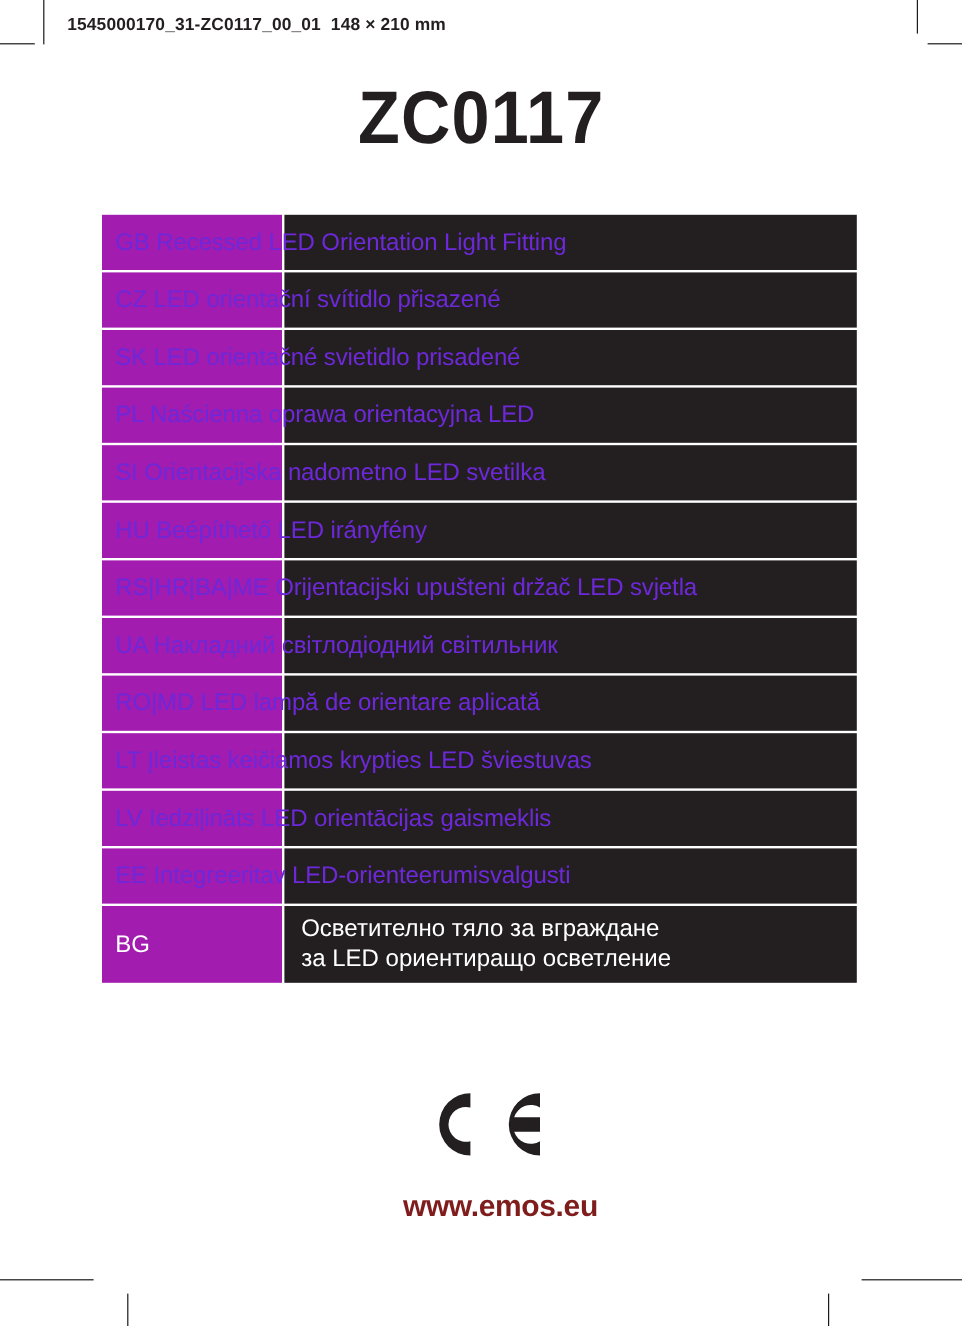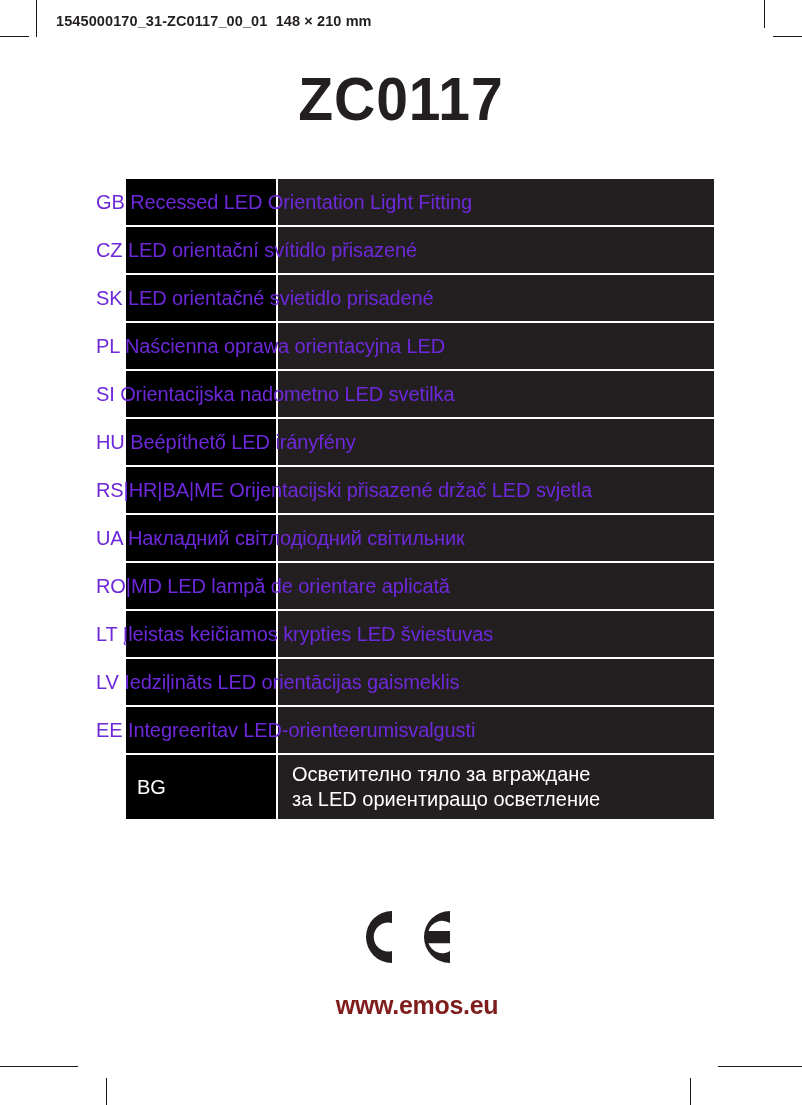--- a/index.html
+++ b/index.html
@@ -73,24 +73,23 @@
     align-items: stretch;
     height: 46px;
     margin-bottom: 2px;
     position: relative;
   }
   .lang-row.tall { height: 64px; }
 
   .cell-code {
     width: 150px;
     flex: 0 0 150px;
-    background: #000000;
+    background: #a21caf;
     display: flex;
     align-items: center;
-    margin-left: 41px;
   }
   .cell-text {
     flex: 1 1 auto;
     background: #231f20;
     margin-left: 2px;
     display: flex;
     align-items: center;
   }
 
   
@@ -193,21 +192,21 @@
       <div class="row-overlay">SI Orientacijska nadometno LED svetilka</div>
     </div>
     <div class="lang-row">
       <div class="cell-code"></div>
       <div class="cell-text"></div>
       <div class="row-overlay">HU Beépíthető LED irányfény</div>
     </div>
     <div class="lang-row">
       <div class="cell-code"></div>
       <div class="cell-text"></div>
-      <div class="row-overlay">RS|HR|BA|ME Orijentacijski přisazené držač LED svjetla</div>
+      <div class="row-overlay">RS|HR|BA|ME Orijentacijski upušteni držač LED svjetla</div>
     </div>
     <div class="lang-row">
       <div class="cell-code"></div>
       <div class="cell-text"></div>
       <div class="row-overlay">UA Накладний світлодіодний світильник</div>
     </div>
     <div class="lang-row">
       <div class="cell-code"></div>
       <div class="cell-text"></div>
       <div class="row-overlay">RO|MD LED lampă de orientare aplicată</div>

